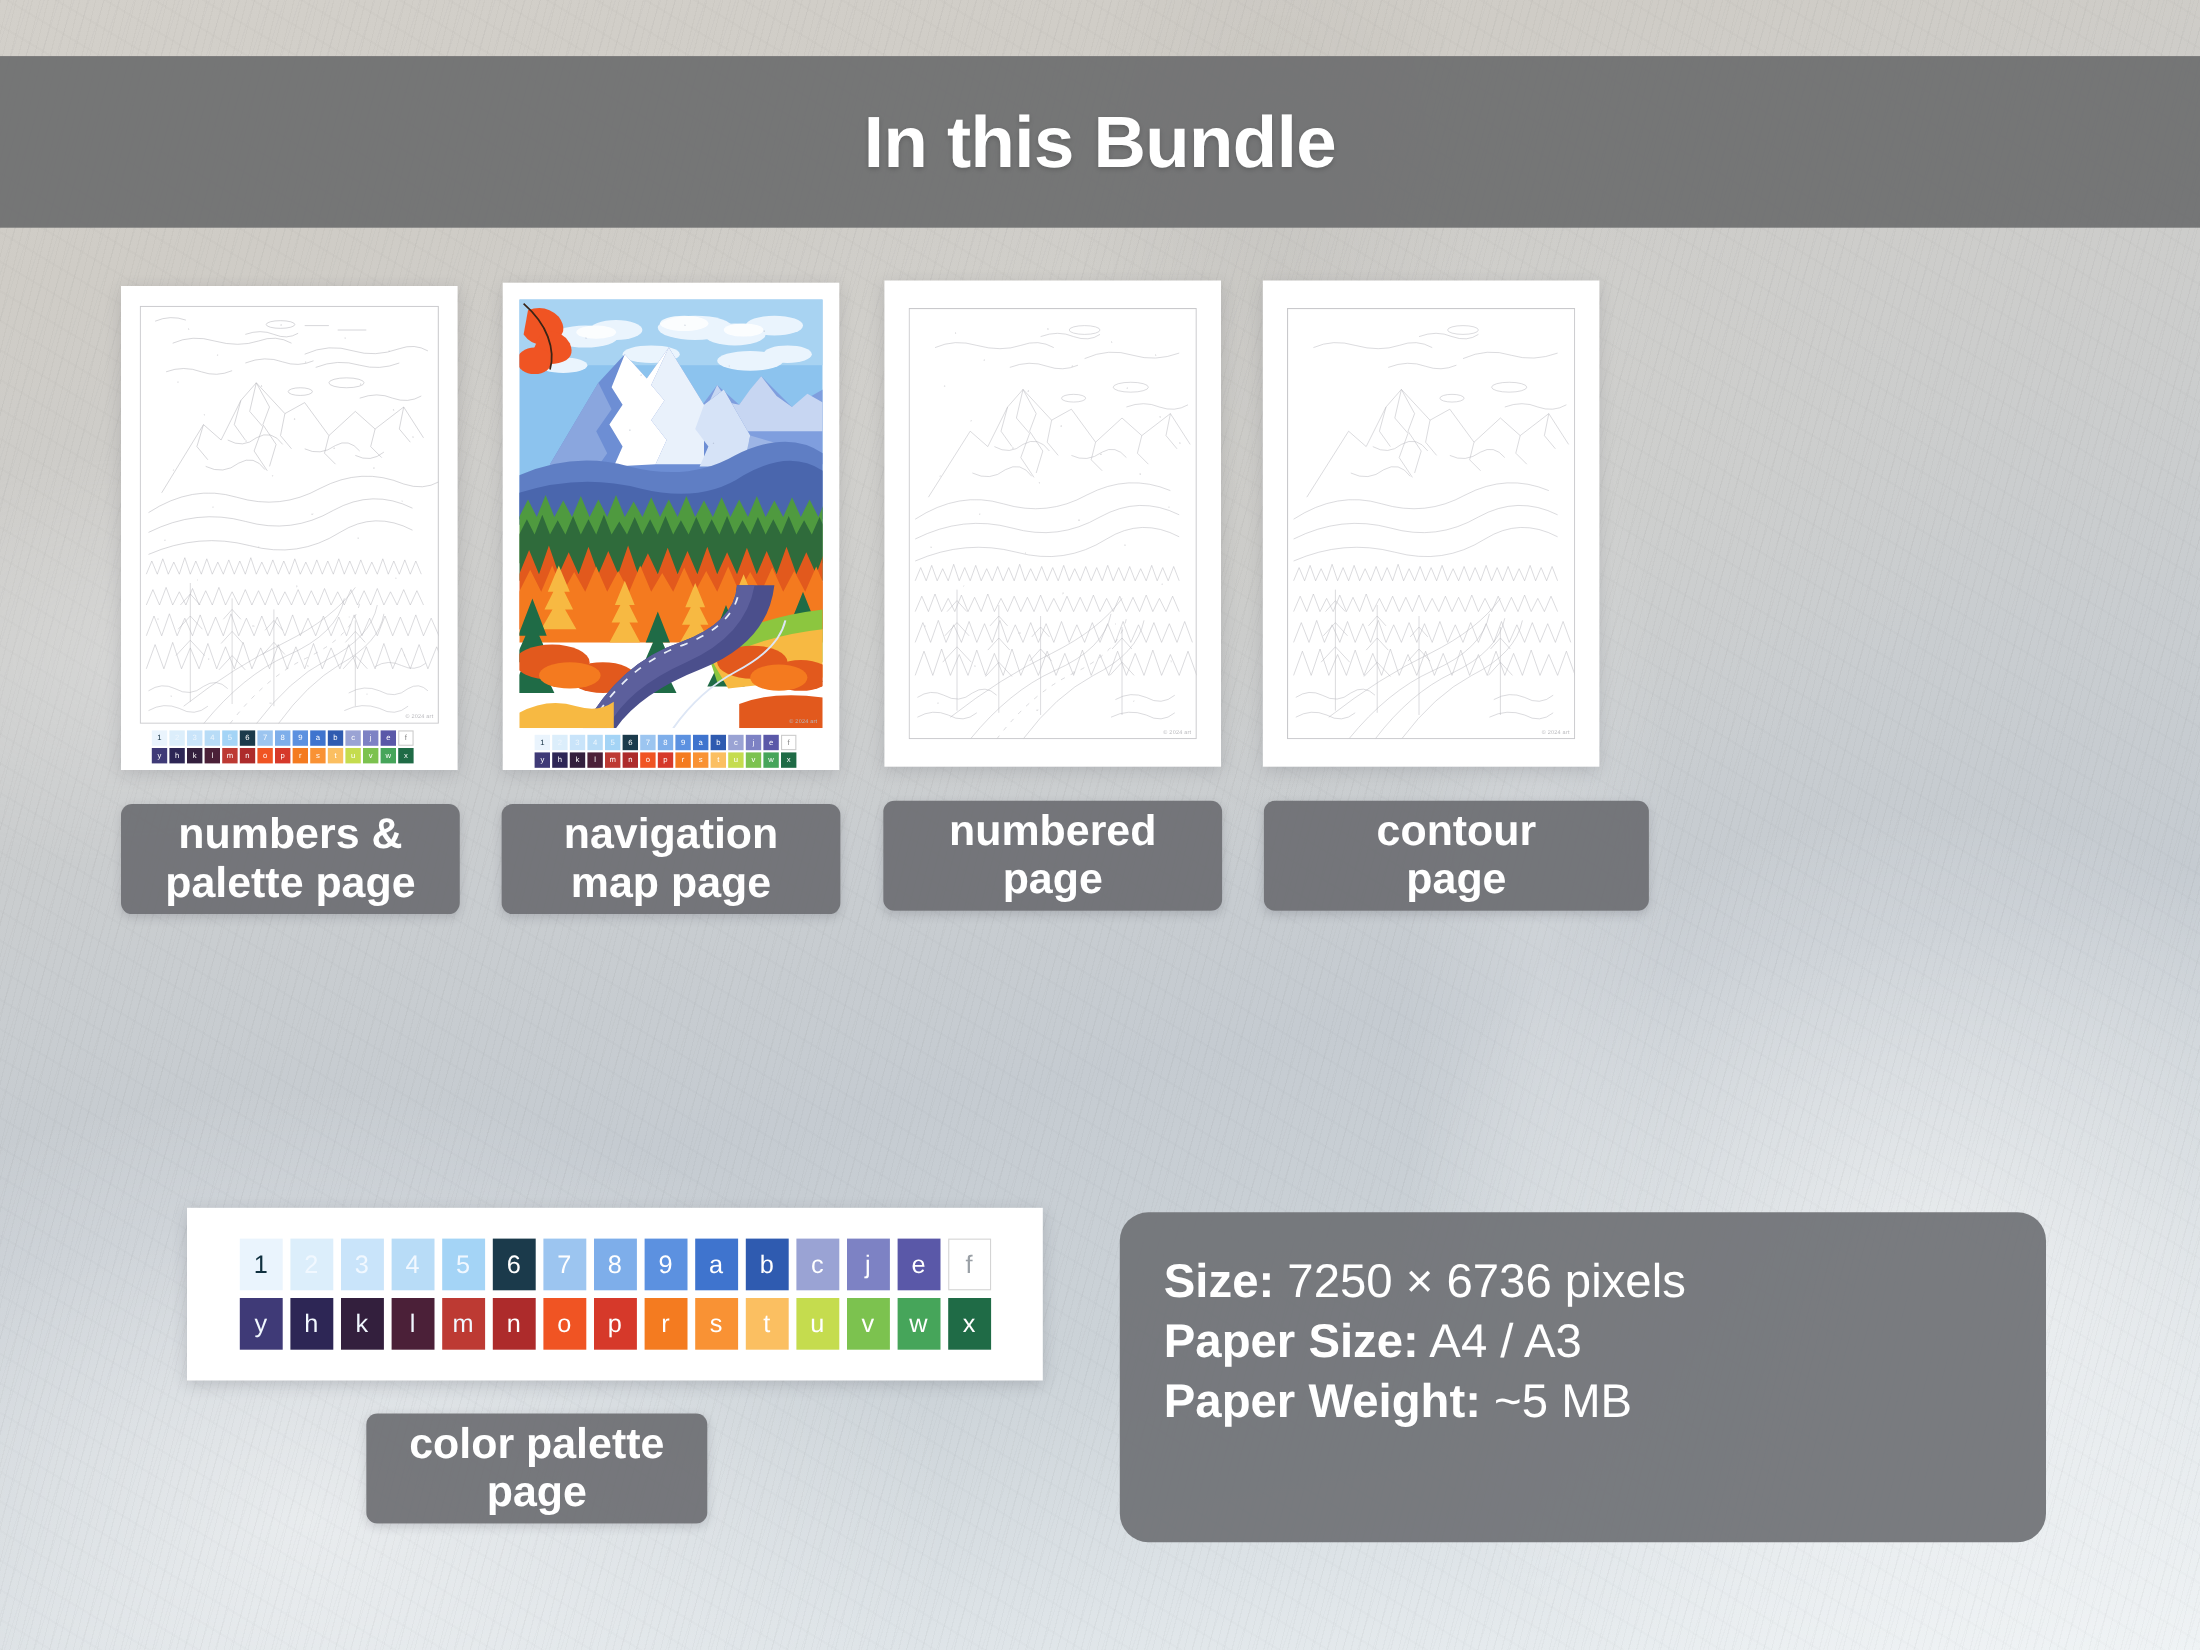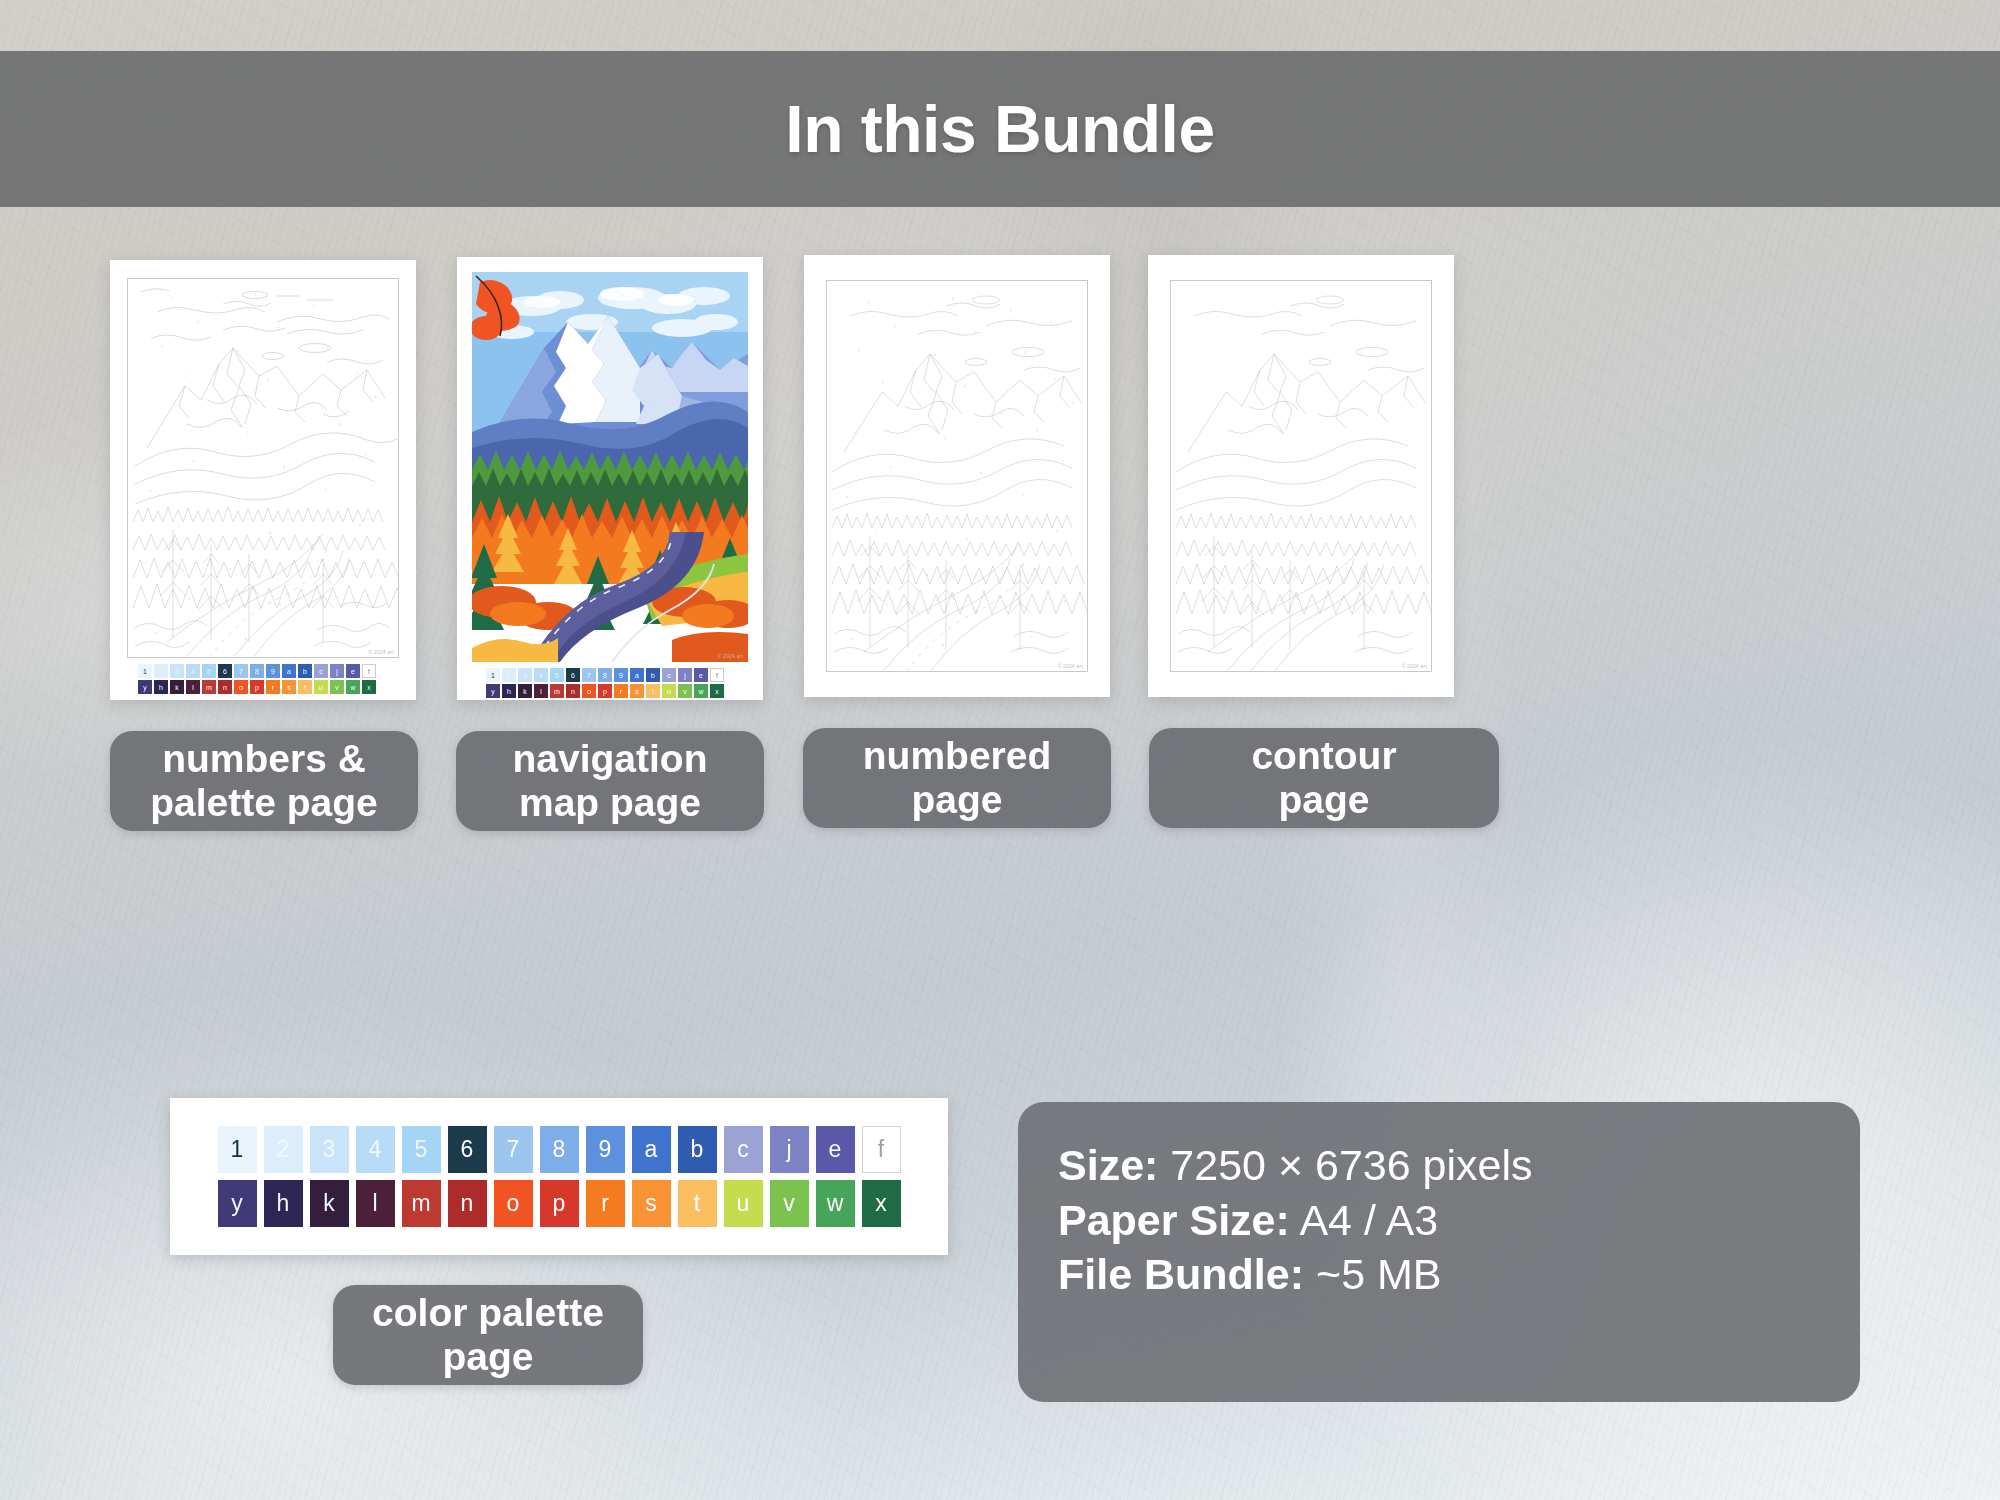--- a/index.html
+++ b/index.html
@@ -68,21 +68,21 @@
   .mini .sw {
     width:14px; height:14px; display:flex; align-items:center; justify-content:center;
     font-size:7px; line-height:1; color:#fff;
   }
   .mini .sw.lt { color:#eef6fd; }
   .mini .sw.first { color:#0f2b3d; }
   .mini .sw.wh { color:#888; border:1px solid #ccc; }
 
   
   .pill {
-    position:absolute; background:rgba(106,108,112,.90); border-radius:22px;
+    position:absolute; background:rgba(106,108,112,.90); border-radius:10px;
     color:#fff; display:flex; align-items:center; justify-content:center;
     text-align:center; font-size:39px; font-weight:700; line-height:1.12;
     box-shadow:0 3px 9px rgba(50,50,60,.17);
   }
 
   
   .palcard {
     position:absolute; left:170px; top:1098px; width:778px; height:157px;
     background:#fff; box-shadow:0 4px 13px rgba(60,60,70,.20);
     display:flex; flex-direction:column; align-items:center; justify-content:center; gap:7px;
@@ -605,16 +605,16 @@
 <div class="info">
   <div class="ln">
     <b>Size:</b>
     <span class="v">7250 × 6736 pixels</span>
   </div>
   <div class="ln">
     <b>Paper Size:</b>
     <span class="v">A4 / A3</span>
   </div>
   <div class="ln">
-    <b>File Bundle:</b>
+    <b>Paper Weight:</b>
     <span class="v">~5 MB</span>
   </div>
 </div>
 
 </body></html>

